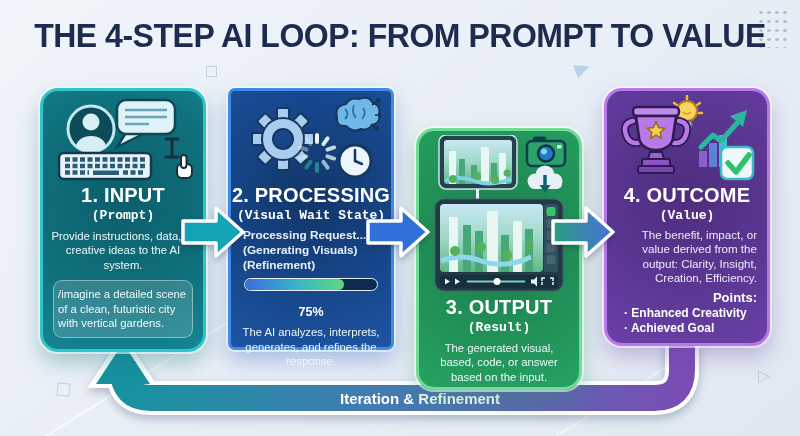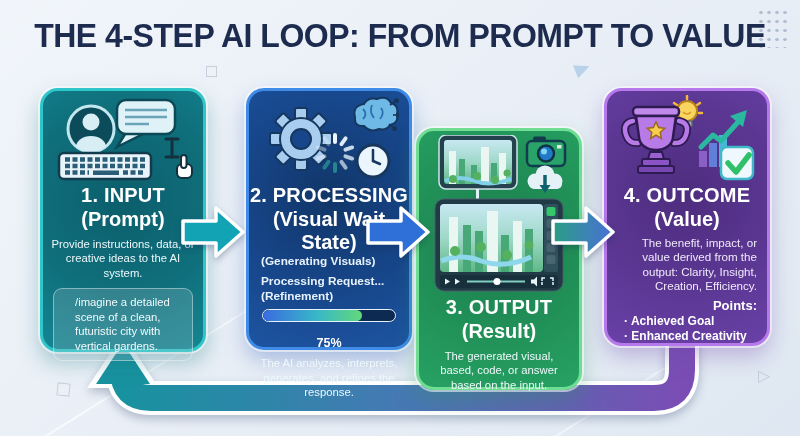--- a/index.html
+++ b/index.html
@@ -26,33 +26,33 @@
   
   .title{position:absolute;top:17px;left:0;width:100%;text-align:center;
     font-size:33px;font-weight:900;color:#1d2b4e;letter-spacing:-.5px;transform:scaleX(.97);}
   
   .card{position:absolute;top:88px;width:160px;border-radius:18px;border:3px solid;
     color:#fff;text-align:center;z-index:2;box-sizing:content-box;}
   .card svg{display:block;margin:4px auto 0;}
   .card-1{left:40px;height:258px;border-color:#2fc6c9;
     background:radial-gradient(circle at 50% 42%,#0c5e6c 0%,#0f6f7b 55%,#148693 100%);
     box-shadow:0 0 0 2px rgba(255,255,255,.55),0 10px 22px rgba(18,110,120,.35);}
-  .card-2{left:246px;height:256px;border-color:#3f8ce8;
+  .card-2{left:228px;height:256px;border-color:#3f8ce8;
     background:radial-gradient(circle at 50% 42%,#113668 0%,#17468a 55%,#1d55a2 100%);
-    box-shadow:0 0 0 2px rgba(255,255,255,.55),0 10px 22px rgba(40,90,180,.35);}
+    box-shadow:0 0 0 2px rgba(255,255,255,.55),0 10px 22px rgba(40,90,180,.35);border-radius:7px;}
   .card-3{left:416px;height:256px;border-color:#6fdd92;
     background:radial-gradient(circle at 50% 45%,#1b7c4c 0%,#219158 55%,#27a263 100%);
     box-shadow:0 0 0 2px rgba(255,255,255,.55),0 10px 22px rgba(40,150,90,.35);margin-top:40px;}
   .card-4{left:604px;height:252px;border-color:#b678ea;
     background:radial-gradient(circle at 50% 42%,#4e2d7e 0%,#5b3793 55%,#6a41a8 100%);
     box-shadow:0 0 0 2px rgba(255,255,255,.55),0 10px 22px rgba(110,70,170,.35);}
   .step{font-size:20px;font-weight:800;margin:3px 0 0;letter-spacing:.2px;}
-  .sub{font-size:20px;font-weight:700;margin-top:1px;}
+  .sub{font-size:13px;font-weight:700;margin-top:1px;font-family:Liberation Mono, monospace;}
   .body{font-size:11.3px;font-weight:500;line-height:1.27;margin:6px 8px 0;color:#eef8fb;}
-  .prompt-box{margin:8px 10px 0;padding:6px 21px;border-radius:9px;text-align:left;
+  .prompt-box{margin:8px 10px 0;padding:6px 4px;border-radius:9px;text-align:left;
     background:rgba(180,205,215,.22);border:1.5px solid rgba(255,255,255,.4);
     font-size:11.3px;line-height:1.3;font-weight:500;color:#f2fafc;}
   .status{margin:5px 12px 0;text-align:left;font-size:11.8px;font-weight:600;line-height:1.28;color:#e8f2fd;}
   .track{margin:5px 13px 0;height:11px;border-radius:7px;background:#0d2a52;
     border:1.5px solid #e9f2fc;overflow:hidden;}
   .fill{height:100%;border-radius:7px;background:linear-gradient(90deg,#3a6be0,#38b8c8 55%,#62d87a);}
   .pct{font-size:12.5px;font-weight:700;margin-top:14px;}
   .body-left{text-align:right;margin:5px 10px 0;font-size:11.6px;font-weight:500;line-height:1.25;color:#f0e9fb;}
   .points-label{text-align:right;margin:4px 10px 0;font-weight:800;font-size:13px;}
   .points{margin:1px 10px 0;padding-left:7px;text-align:left;}
@@ -89,20 +89,21 @@
         <stop offset="0" stop-color="#18929f"></stop>
         <stop offset="0.5" stop-color="#4679b4"></stop>
         <stop offset="1" stop-color="#7a4db4"></stop>
       </linearGradient>
     </defs>
     <path d="M622,8 L622,40 Q622,68 594,68 L91,68 Q63,68 63,40 L63,32" stroke="#ffffff" stroke-width="34" fill="none"></path>
     <polygon points="63,4 27,58 99,58" fill="#ffffff"></polygon>
     <path d="M622,8 L622,40 Q622,68 594,68 L91,68 Q63,68 63,40 L63,32" stroke="url(#loopGrad)" stroke-width="26" fill="none"></path>
     <polygon points="63,13 36,54 90,54" fill="#18929f"></polygon>
   </svg>
+  <div class="loop-label">Iteration &amp; Refinement</div>
 
   <div class="title">THE 4-STEP AI LOOP: FROM PROMPT TO VALUE</div>
 
   <div class="card card-1">
     <svg width="140" height="86" viewBox="0 0 140 86">
       <defs>
           <clipPath id="av1">
             <circle cx="38" cy="34" r="23"></circle>
           </clipPath>
         </defs>
@@ -219,22 +220,22 @@
         </g>
       </g>
       <g>
         <circle cx="114" cy="66" r="16" fill="#eaf5fd" stroke="#16375e" stroke-width="3"></circle>
         <line x1="114" y1="66" x2="114" y2="55" stroke="#16375e" stroke-width="2.5" stroke-linecap="round"></line>
         <line x1="114" y1="66" x2="121" y2="69" stroke="#16375e" stroke-width="2.5" stroke-linecap="round"></line>
       </g>
     </svg>
     <div class="step">2. PROCESSING</div>
     <div class="sub">(Visual Wait State)</div>
+    <div class="status">Processing Request...</div>
     <div class="status" style="margin-top:0">(Generating Visuals)</div>
-    <div class="status">Processing Request...</div>
     <div class="status" style="margin-top:0">(Refinement)</div>
     <div class="track">
       <div class="fill" style="width: 75%;"></div>
     </div>
     <div class="pct">75%</div>
     <div class="body">The AI analyzes, interprets, generates, and refines the response.</div>
   </div>
 
   <div class="card card-3">
     <svg width="140" height="158" viewBox="0 0 140 158">
@@ -363,22 +364,22 @@
       <g>
         <rect x="104" y="52" width="32" height="32" rx="6" fill="#eef8fd" stroke="#3fb8c8" stroke-width="2.5"></rect>
         <path d="M111,68 l8,9 l13,-17" fill="none" stroke="#2fc06a" stroke-width="5.5" stroke-linecap="round" stroke-linejoin="round"></path>
       </g>
     </svg>
     <div class="step">4. OUTCOME</div>
     <div class="sub">(Value)</div>
     <div class="body-left">The benefit, impact, or value derived from the output: Clarity, Insight, Creation, Efficiency.</div>
     <div class="points-label">Points:</div>
     <ul class="points">
+      <li>Enhanced Creativity</li>
       <li>Achieved Goal</li>
-      <li>Enhanced Creativity</li>
     </ul>
   </div>
 
   <svg class="step-arrow a1" viewBox="0 0 64 56">
     <polygon points="2,17 35,17 35,4 62,28 35,52 35,39 2,39" fill="#12a3b4" stroke="#ffffff" stroke-width="3.5" stroke-linejoin="round"></polygon>
   </svg>
   <svg class="step-arrow a2" viewBox="0 0 64 56">
     <polygon points="2,17 35,17 35,4 62,28 35,52 35,39 2,39" fill="#2e6fd8" stroke="#ffffff" stroke-width="3.5" stroke-linejoin="round"></polygon>
   </svg>
   <svg class="step-arrow a3" viewBox="0 0 64 56">

